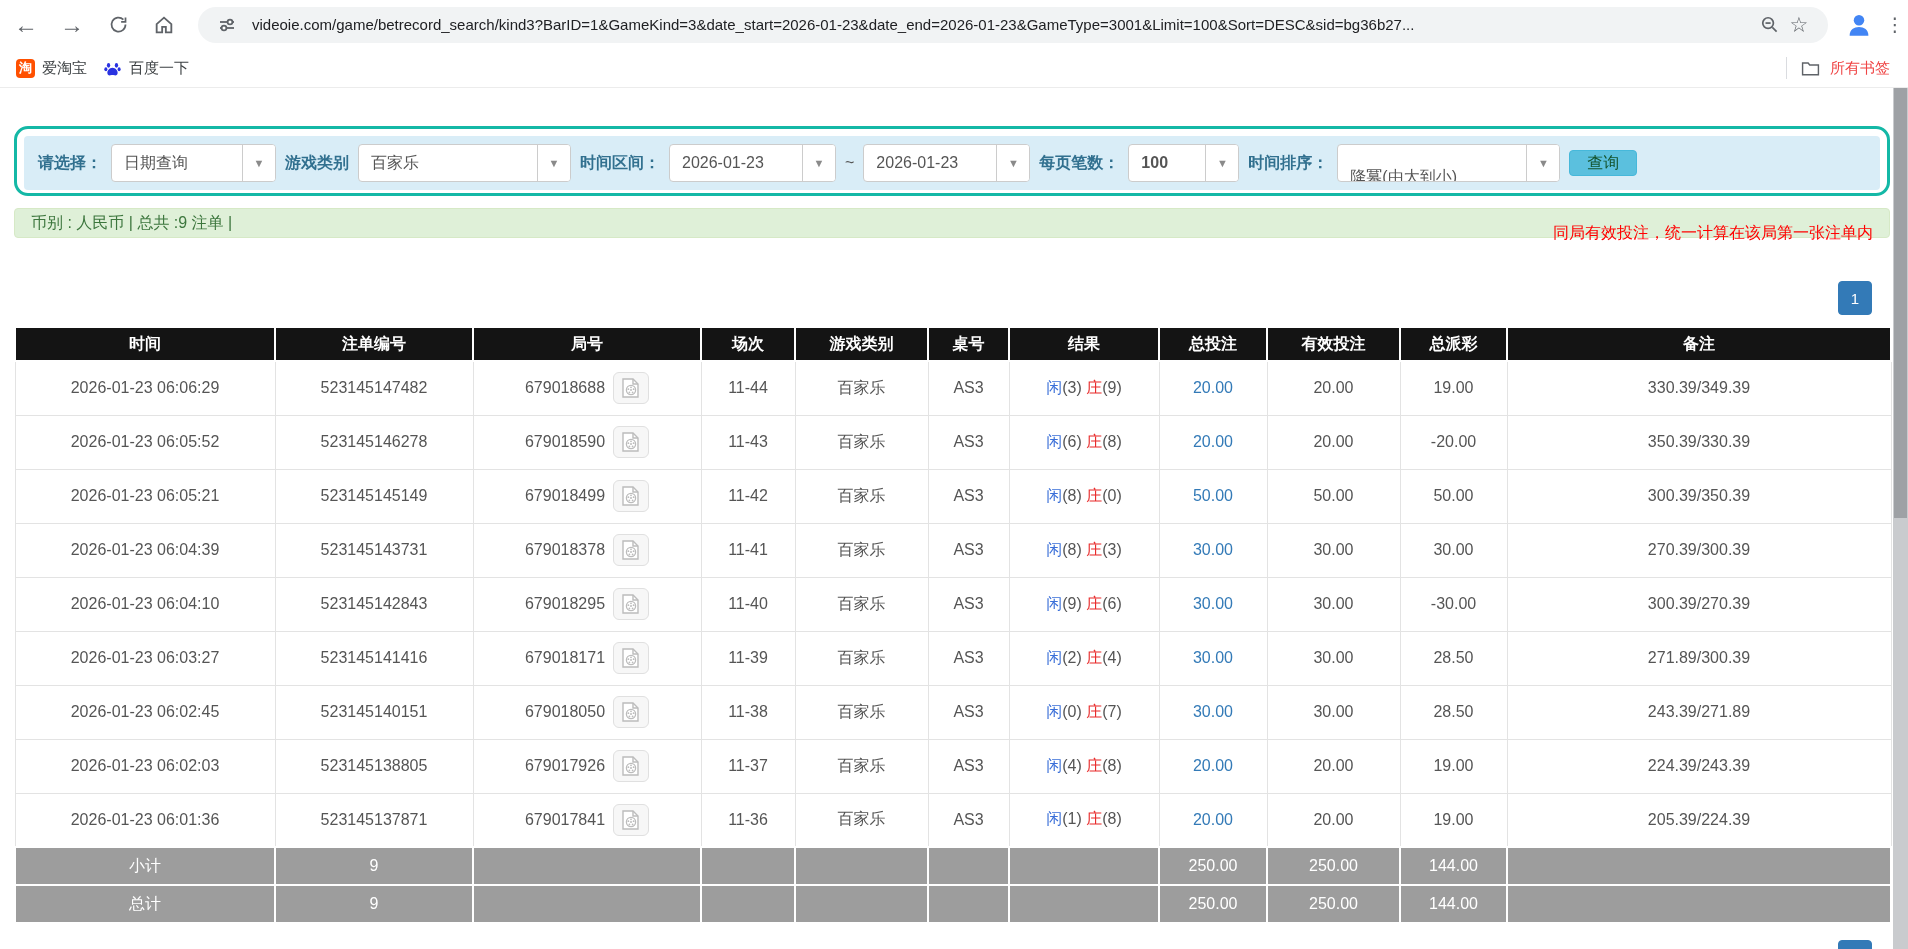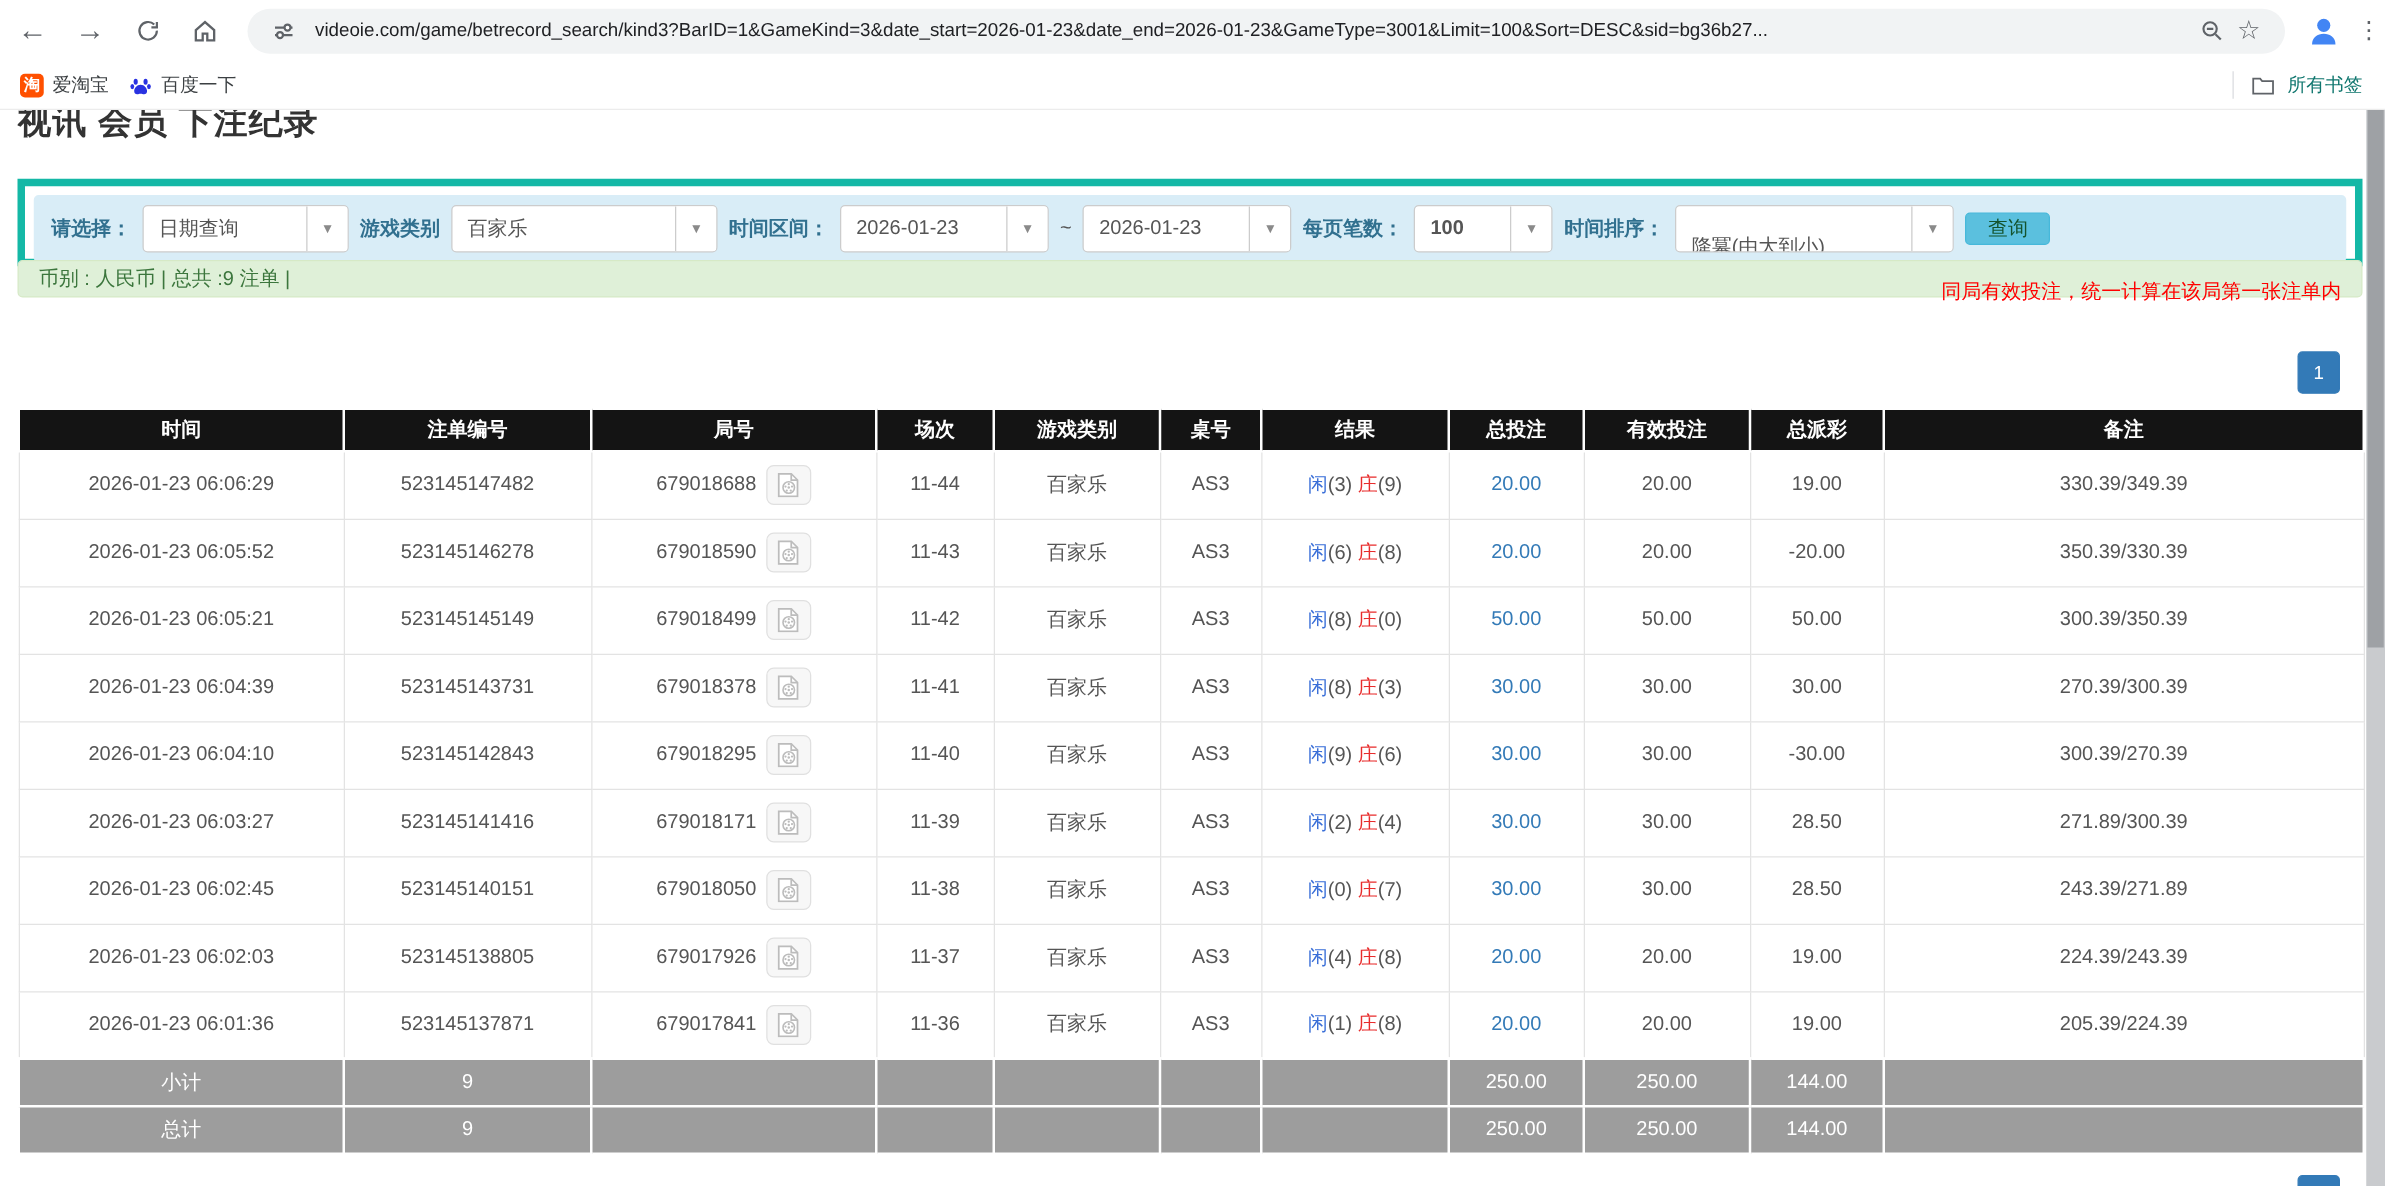--- a/index.html
+++ b/index.html
@@ -27,33 +27,33 @@
 
   .bookmarks { position:absolute; top:49px; left:0; width:1908px; height:39px; background:#fff;
     border-bottom:1px solid #ececec; display:flex; align-items:center; }
   .bm-item { display:flex; align-items:center; gap:7px; margin-left:16px; font-size:15px;
     color:#3c4043; cursor:pointer; }
   .bm-spacer { flex:1; }
   .bm-sep { width:1px; height:22px; background:#dadce0; margin:0 14px; }
   .tb-ico { width:19px; height:19px; background:#ff5000; border-radius:4px; color:#fff;
     font-size:13px; display:flex; align-items:center; justify-content:center; font-weight:bold; }
   .all-bm { display:flex; align-items:center; gap:10px; margin-right:18px; font-size:15px;
-    color:#0f766e; cursor:pointer; }
+    color:#ef4444; cursor:pointer; }
 
   
   .content { position:absolute; top:88px; left:0; width:1893px; height:861px; background:#fff; }
   .scrollbar { position:absolute; top:88px; left:1893px; width:15px; height:861px; background:#c9cbce; }
   .scroll-thumb { position:absolute; top:0; left:1px; width:13px; height:430px; background:#9ea1a5; }
 
   .page-title-clip { position:absolute; top:0; left:14px; height:33px; overflow:hidden; width:600px; }
   .page-title-clip span { display:block; font-size:27px; font-weight:bold; color:#333;
     line-height:52px; margin-top:-17px; letter-spacing:1px; }
 
-  .filter-card { position:absolute; top:55px; left:14px; width:1876px; height:70px;
-    border:6px solid #14b8a6; border-radius:0; background:#fff; padding:7px; }
+  .filter-card { position:absolute; top:38px; left:14px; width:1876px; height:70px;
+    border:3px solid #14b8a6; border-radius:14px; background:#fff; padding:7px; }
   .filter-bar { height:54px; background:#d9edf7; border-radius:4px; display:flex;
     align-items:center; padding:0 14px; gap:9px; }
   .f-label { font-size:16px; font-weight:bold; color:#31708f; white-space:nowrap; }
   .ctl { display:flex; height:38px; background:#fff; border:1px solid #ccc; border-radius:4px;
     overflow:hidden; cursor:pointer; }
   .ctl .val { padding:0 12px; display:flex; align-items:center; font-size:16px; color:#555;
     white-space:nowrap; }
   .ctl .arrow { width:33px; border-left:1px solid #ccc; display:flex; align-items:center;
     justify-content:center; color:#8a8a8a; font-size:11px; background:#fff; }
   .w-select { width:130px; } .w-game { width:178px; } .w-date { width:132px; }
@@ -156,23 +156,20 @@
   <div class="all-bm">
     <svg width="19" height="17" viewBox="0 0 24 20">
       <path d="M2 3 H9 L11 5.5 H22 V18 H2 Z" fill="none" stroke="#5f6368" stroke-width="1.8"></path>
     </svg>
     <span>所有书签</span>
   </div>
 </div>
 
 <div class="content">
 
-  <div class="page-title-clip">
-    <span>视讯 会员 下注纪录</span>
-  </div>
 
   <div class="filter-card">
     <div class="filter-bar">
       <span class="f-label">请选择：</span>
       <div class="ctl">
         <span class="val w-select">日期查询</span>
         <span class="arrow">▼</span>
       </div>
       <span class="f-label">游戏类别</span>
       <div class="ctl">

